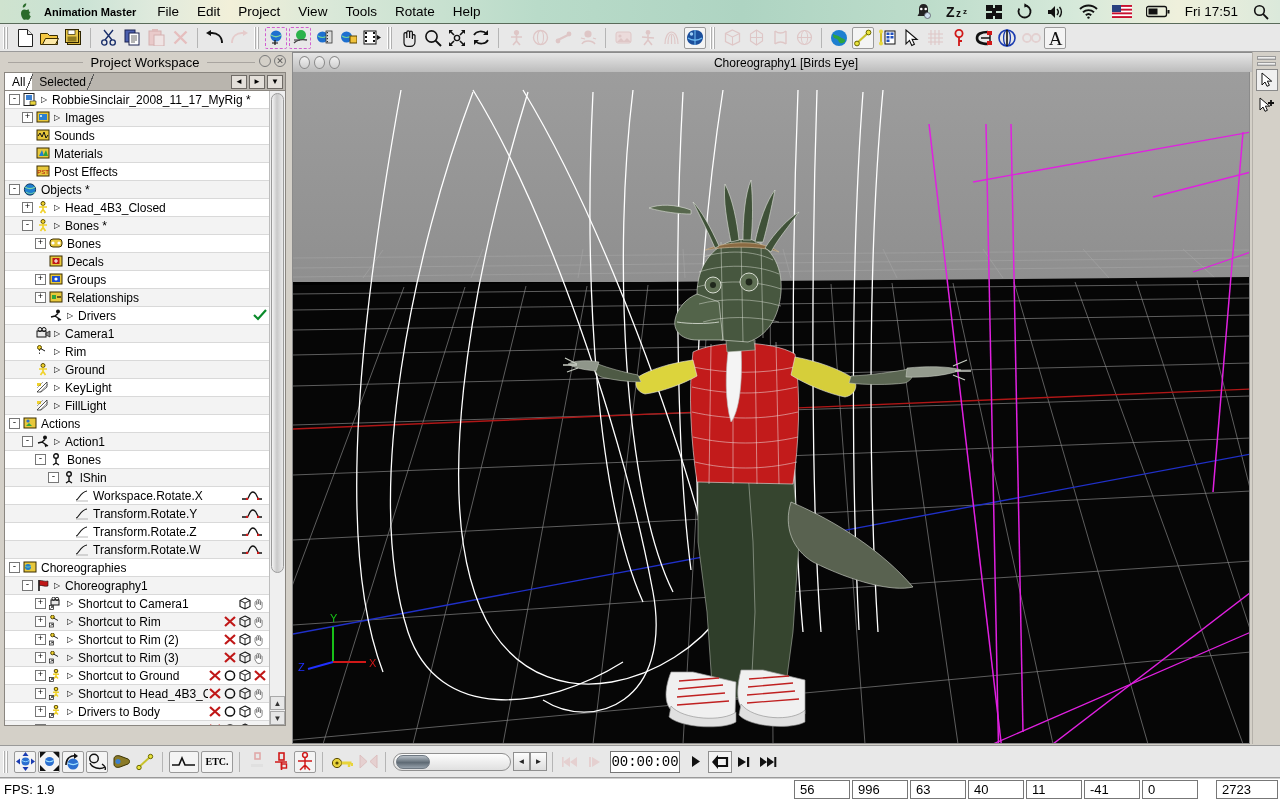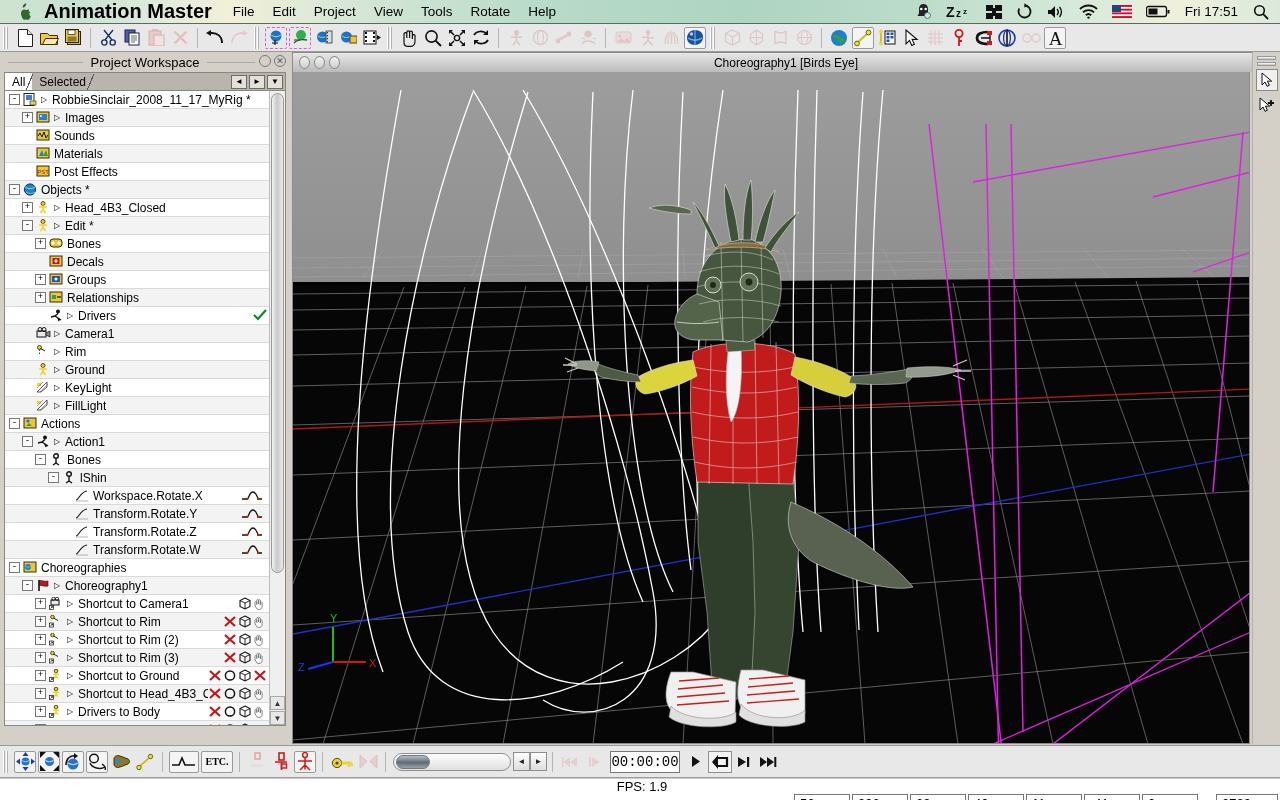--- a/index.html
+++ b/index.html
@@ -18,21 +18,21 @@
     background:linear-gradient(to right,#cfe3cf 0%,#c9e2d4 6%,#dfeadd 12%,#f2f0d9 18%,#d9e8d8 26%,#b9dbc9 42%,#aed4c2 58%,#bcdcca 72%,#d6e9da 84%,#eff0dc 92%,#dbe9db 100%);
     border-bottom:1px solid #5a6b5a;
     display:flex;align-items:center;
     box-sizing:border-box;
   }
   .apple-logo{width:26px;display:flex;align-items:center;justify-content:center;margin-left:10px;}
   .menu-item{
     padding:0 9px;height:100%;display:flex;align-items:center;
     color:#000;font-size:13.5px;white-space:nowrap;
   }
-  .menu-item.app-title{font-weight:bold;font-size:20px;padding:0 12px 0 8px;}
+  .menu-item.app-title{font-weight:bold;font-size:11px;padding:0 12px 0 8px;}
   .menu-right{position:absolute;right:4px;top:0;height:100%;display:flex;align-items:center;}
   .mb-icon{display:flex;align-items:center;justify-content:center;margin:0 7px;height:100%;}
   .mb-clock{font-size:13.5px;color:#000;margin:0 8px;white-space:nowrap;}
 
   
   .toolbar{
     position:absolute;left:0;top:24px;width:1280px;height:28px;
     background:#e8e8e8;
     border-bottom:1px solid #9a9a9a;
     display:flex;align-items:center;
@@ -157,21 +157,20 @@
     font-family:"Liberation Mono",monospace;font-size:14px;color:#000;margin:0 4px;
   }
   .pbtn{width:24px;height:22px;display:flex;align-items:center;justify-content:center;box-sizing:border-box;}
   .pbtn.framed{border:1px solid #8f8f8f;background:#f3f3f3;}
 
   
   .statusbar{
     position:absolute;left:0;top:778px;width:1280px;height:22px;
     background:#fff;display:flex;align-items:center;box-sizing:border-box;
     border-top:1px solid #cfcfcf;
-    flex-direction:column;
   }
   .fps{padding-left:4px;font-size:13px;color:#000;}
   .numfields{margin-left:auto;display:flex;align-items:center;padding-right:0;}
   .numfield{
     width:56px;height:19px;border:1px solid #777;border-right:1px solid #777;
     background:#fff;box-sizing:border-box;display:flex;align-items:center;
     padding-left:5px;font-size:13px;color:#000;margin-right:2px;
   }
   .numfield.wide{width:62px;}
 </style>
@@ -707,21 +706,21 @@
           <div class="row">
             <span style="width: 17px; flex: 0 0 auto;"></span>
             <span class="expander">-</span>
             <span class="ico">
               <svg width="15" height="13" viewBox="0 0 15 13">
                 <circle cx="7" cy="2.5" r="2" fill="#f0d22c" stroke="#5a4a00"></circle>
                 <path d="M7 4.5v4M3 6h8M4.5 12L7 8.5 9.5 12" stroke="#f0d22c" stroke-width="1.7" fill="none"></path>
               </svg>
             </span>
             <span class="tri">▷</span>
-            <span class="lbl">Edit *</span>
+            <span class="lbl">Bones *</span>
           </div>
           <div class="row">
             <span style="width: 30px; flex: 0 0 auto;"></span>
             <span class="expander">+</span>
             <span class="ico">
               <svg width="15" height="13" viewBox="0 0 15 13">
                 <rect x="1" y="2" width="12" height="8" rx="3" fill="#e8c83c" stroke="#3a2d00"></rect>
                 <circle cx="4" cy="6" r="1.6" fill="#fff"></circle>
                 <circle cx="10" cy="6" r="1.6" fill="#fff"></circle>
               </svg>

